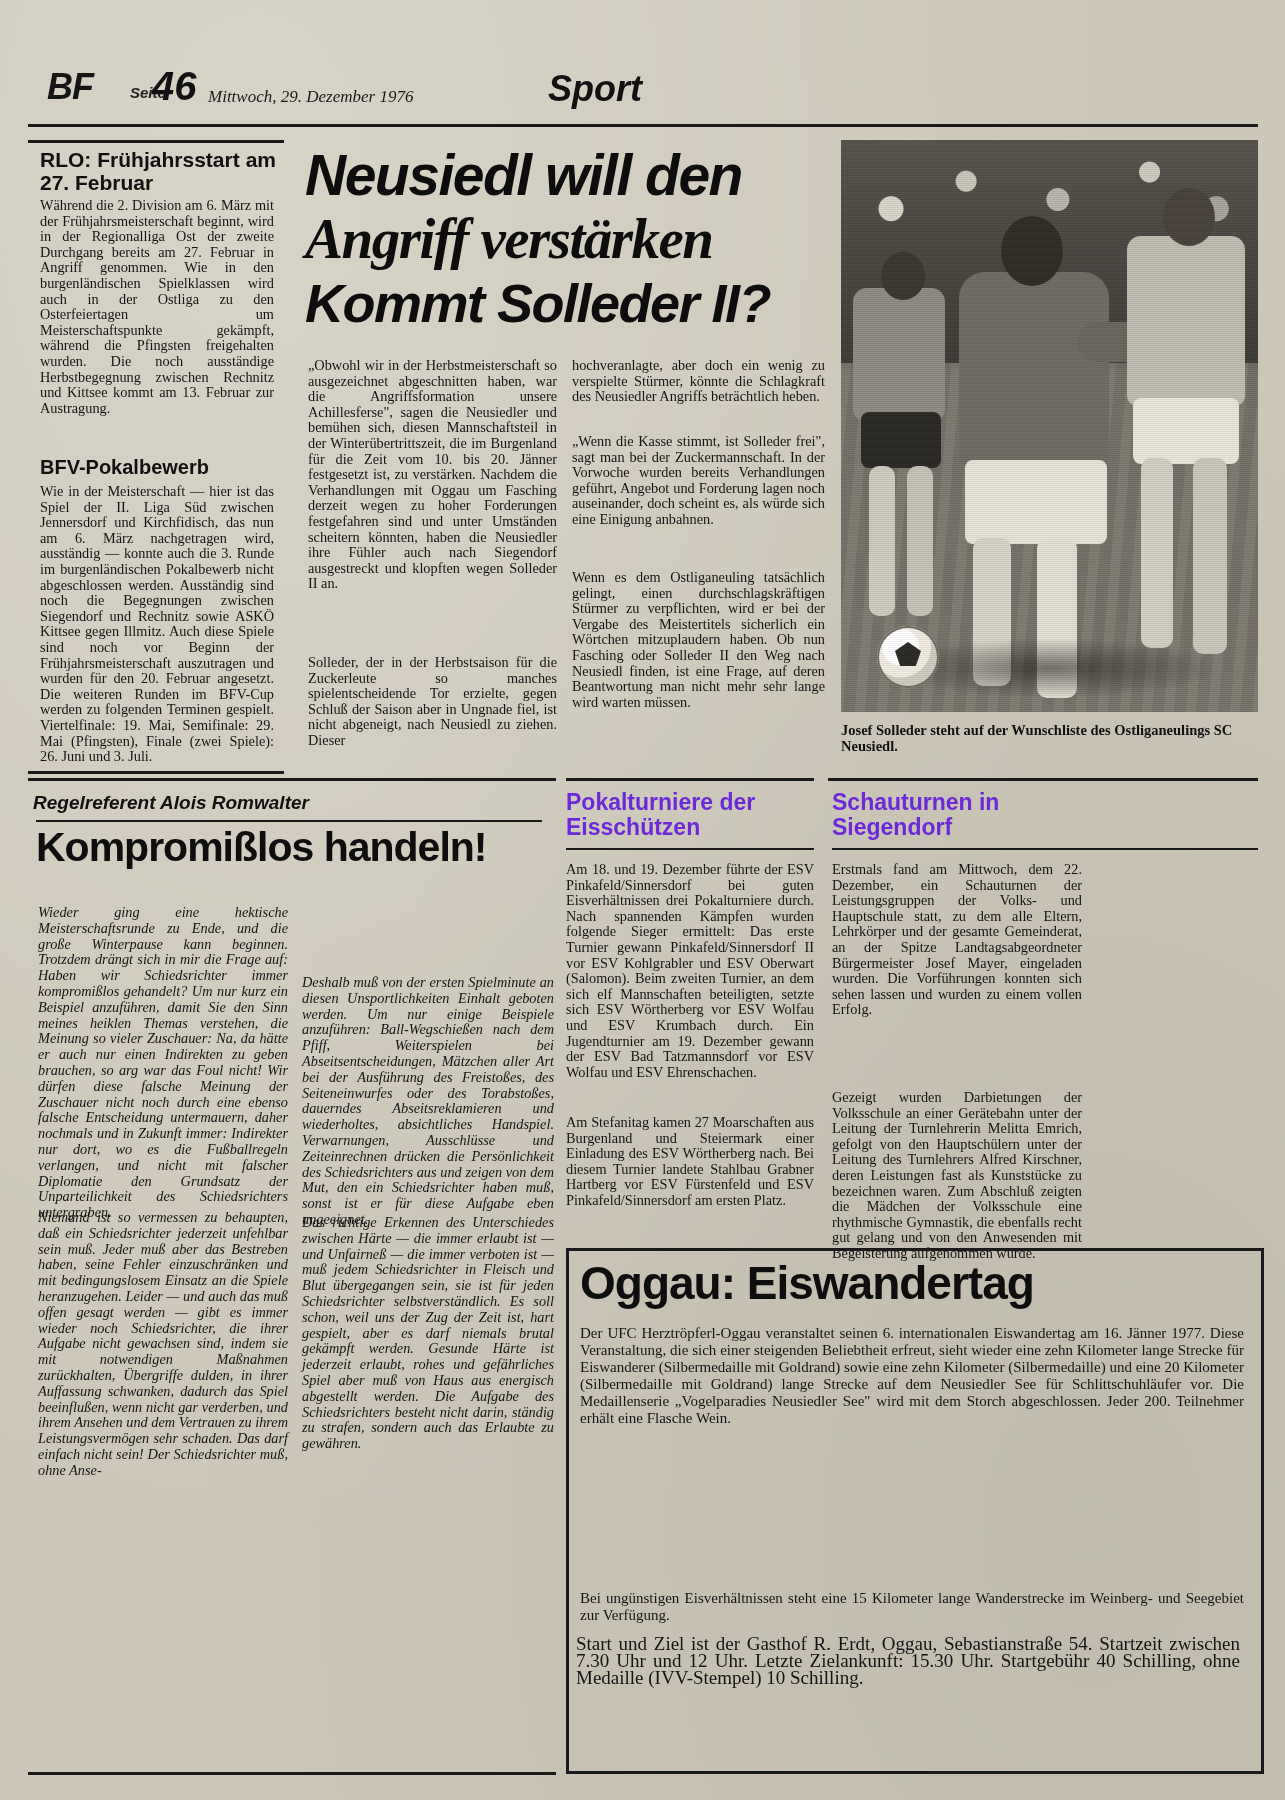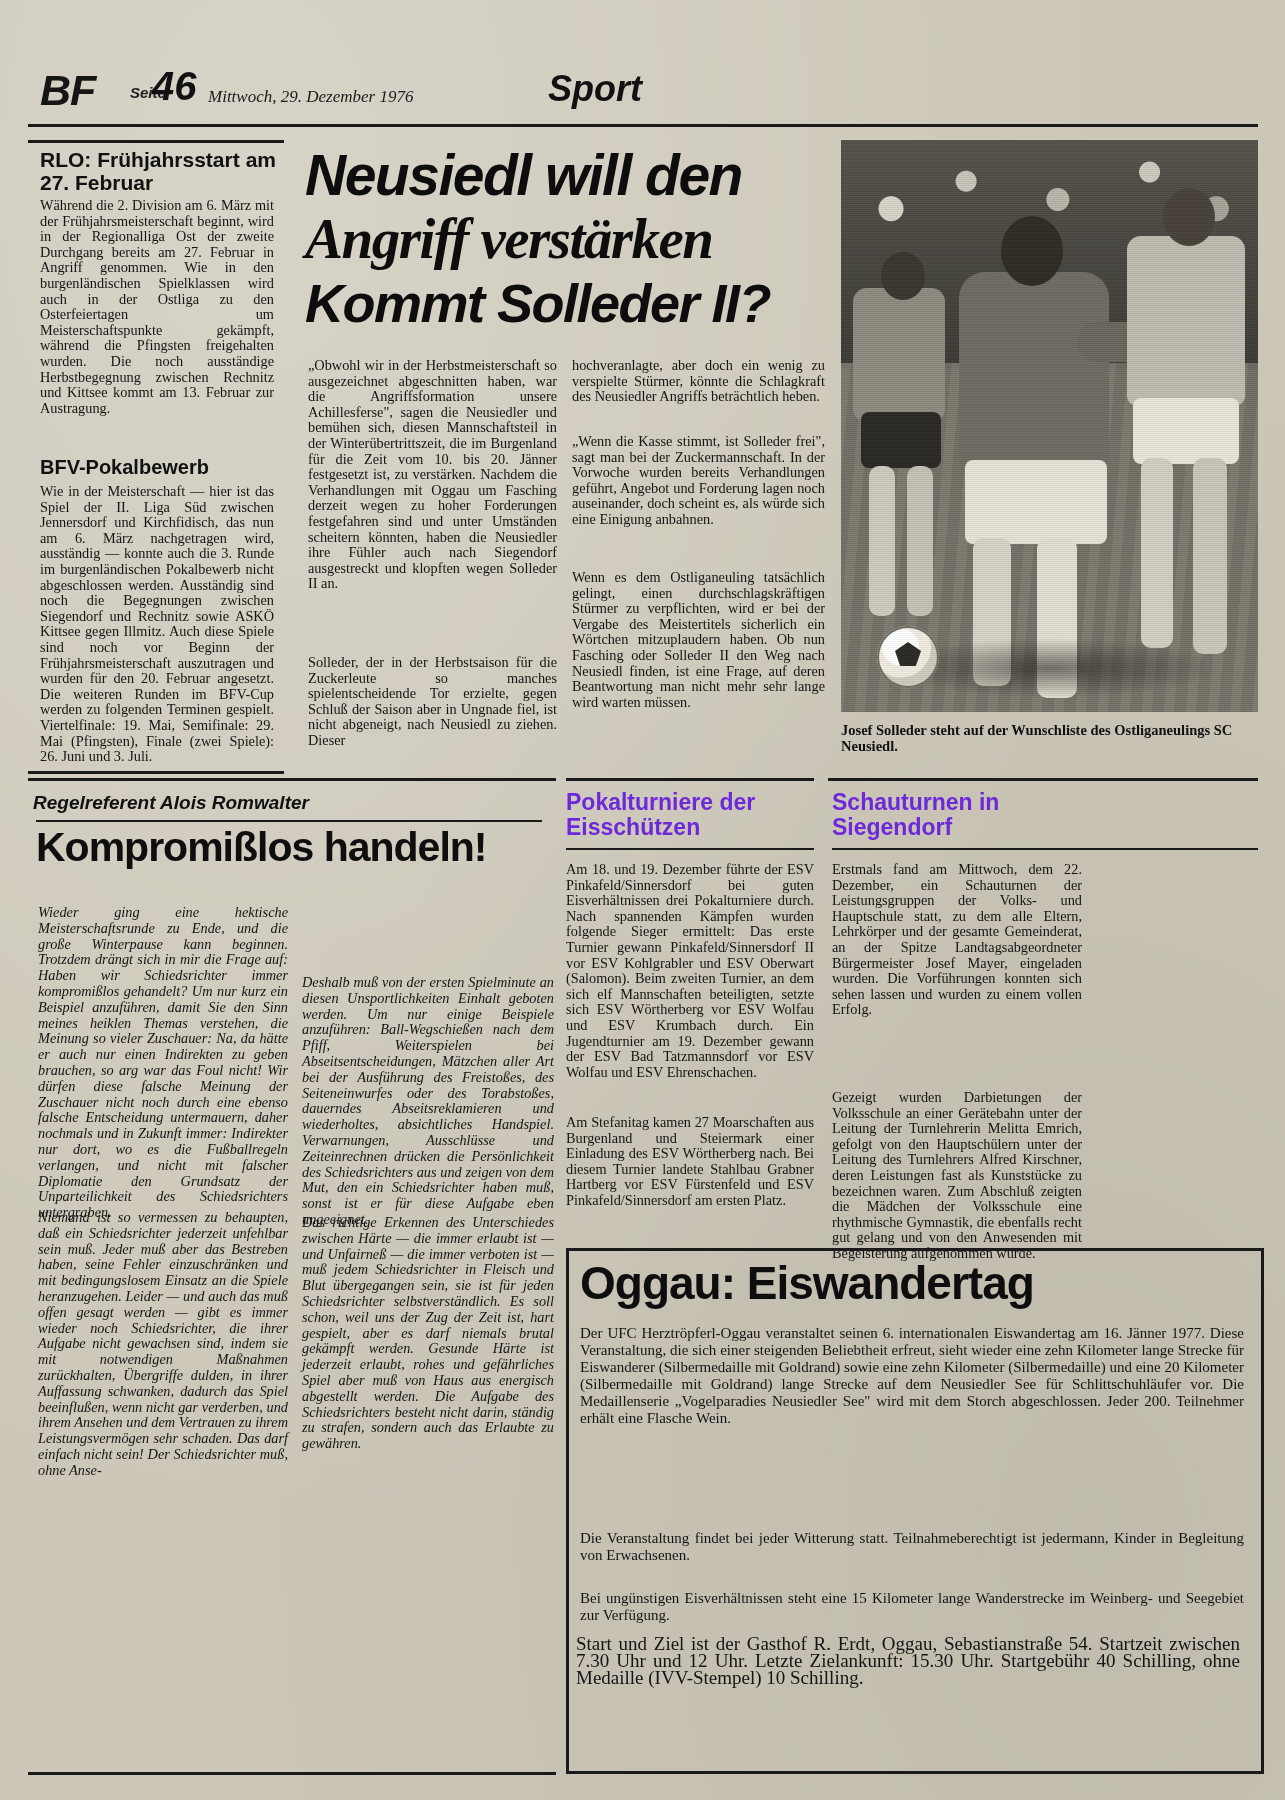--- a/index.html
+++ b/index.html
@@ -30,25 +30,25 @@
   }
 
   
   .masthead {
     position: absolute;
     left: 28px; top: 62px;
     width: 1230px;
     height: 62px;
   }
   .bf-logo {
-    position: absolute; left: 12px; top: 4px;
-    font-family: "Liberation Sans", sans-serif;
-    font-weight: bold;
-    font-style: italic;
-    font-size: 43px;
+    position: absolute; left: 19px; top: 4px;
+    font-family: "Liberation Sans", sans-serif;
+    font-weight: bold;
+    font-style: italic;
+    font-size: 36px;
     letter-spacing: -1px;
     color: #151515;
   }
   .seite-word {
     position: absolute; left: 78px; top: 22px;
     font-family: "Liberation Sans", sans-serif;
     font-weight: bold; font-style: italic;
     font-size: 15px;
     color: #202020;
     margin-left: 24px;
@@ -299,18 +299,17 @@
   <div class="col body-serif" style="left:566px; top:1115px; width:248px;">Am Stefanitag kamen 27 Moarschaften aus Burgenland und Steiermark einer Einladung des ESV Wörtherberg nach. Bei diesem Turnier landete Stahlbau Grabner Hartberg vor ESV Fürstenfeld und ESV Pinkafeld/Sinnersdorf am ersten Platz.</div>
 
   <div class="sec-head" style="position:absolute; left:832px; top:790px; width:250px;">Schauturnen in Siegendorf</div>
   <div class="hair" style="left:832px; top:848px; width:426px;"></div>
   <div class="col body-serif" style="left:832px; top:862px; width:250px;">Erstmals fand am Mittwoch, dem 22. Dezember, ein Schauturnen der Leistungsgruppen der Volks- und Hauptschule statt, zu dem alle Eltern, Lehrkörper und der gesamte Gemeinderat, an der Spitze Landtagsabgeordneter Bürgermeister Josef Mayer, eingeladen wurden. Die Vorführungen konnten sich sehen lassen und wurden zu einem vollen Erfolg.</div>
   <div class="col body-serif" style="left:832px; top:1090px; width:250px;">Gezeigt wurden Darbietungen der Volksschule an einer Gerätebahn unter der Leitung der Turnlehrerin Melitta Emrich, gefolgt von den Hauptschülern unter der Leitung des Turnlehrers Alfred Kirschner, deren Leistungen fast als Kunststücke zu bezeichnen waren. Zum Abschluß zeigten die Mädchen der Volksschule eine rhythmische Gymnastik, die ebenfalls recht gut gelang und von den Anwesenden mit Begeisterung aufgenommen wurde.</div>
 
   <div class="frame" style="left:566px; top:1248px; width:692px; height:520px;"></div>
   <div class="big-head2" style="position:absolute; left:580px; top:1262px; width:664px; font-size:46px;">Oggau: Eiswandertag</div>
   <div class="col body-serif" style="left:580px; top:1325px; width:664px; font-size:15px; line-height:17px;">Der UFC Herztröpferl-Oggau veranstaltet seinen 6. internationalen Eiswandertag am 16. Jänner 1977. Diese Veranstaltung, die sich einer steigenden Beliebtheit erfreut, sieht wieder eine zehn Kilometer lange Strecke für Eiswanderer (Silbermedaille mit Goldrand) sowie eine zehn Kilometer (Silbermedaille) und eine 20 Kilometer (Silbermedaille mit Goldrand) lange Strecke auf dem Neusiedler See für Schlittschuhläufer vor. Die Medaillenserie „Vogelparadies Neusiedler See" wird mit dem Storch abgeschlossen. Jeder 200. Teilnehmer erhält eine Flasche Wein.</div>
-  <div class="col body-serif" style="left:580px; top:1530px; width:664px; font-size:15px; line-height:17px;">Die Veranstaltung findet bei jeder Witterung statt. Teilnahmeberechtigt ist jedermann, Kinder in Begleitung von Erwachsenen.</div>
   <div class="col body-serif" style="left:580px; top:1590px; width:664px; font-size:15px; line-height:17px;">Bei ungünstigen Eisverhältnissen steht eine 15 Kilometer lange Wanderstrecke im Weinberg- und Seegebiet zur Verfügung.</div>
   <div class="col body-serif" style="left:576px; top:1635px; width:664px; font-size:19px; line-height:17px;">Start und Ziel ist der Gasthof R. Erdt, Oggau, Sebastianstraße 54. Startzeit zwischen 7.30 Uhr und 12 Uhr. Letzte Zielankunft: 15.30 Uhr. Startgebühr 40 Schilling, ohne Medaille (IVV-Stempel) 10 Schilling.</div>
 
   <div class="rule" style="left:28px; top:1772px; width:528px; height:3px;"></div>
 </div>
 
 </body></html>

